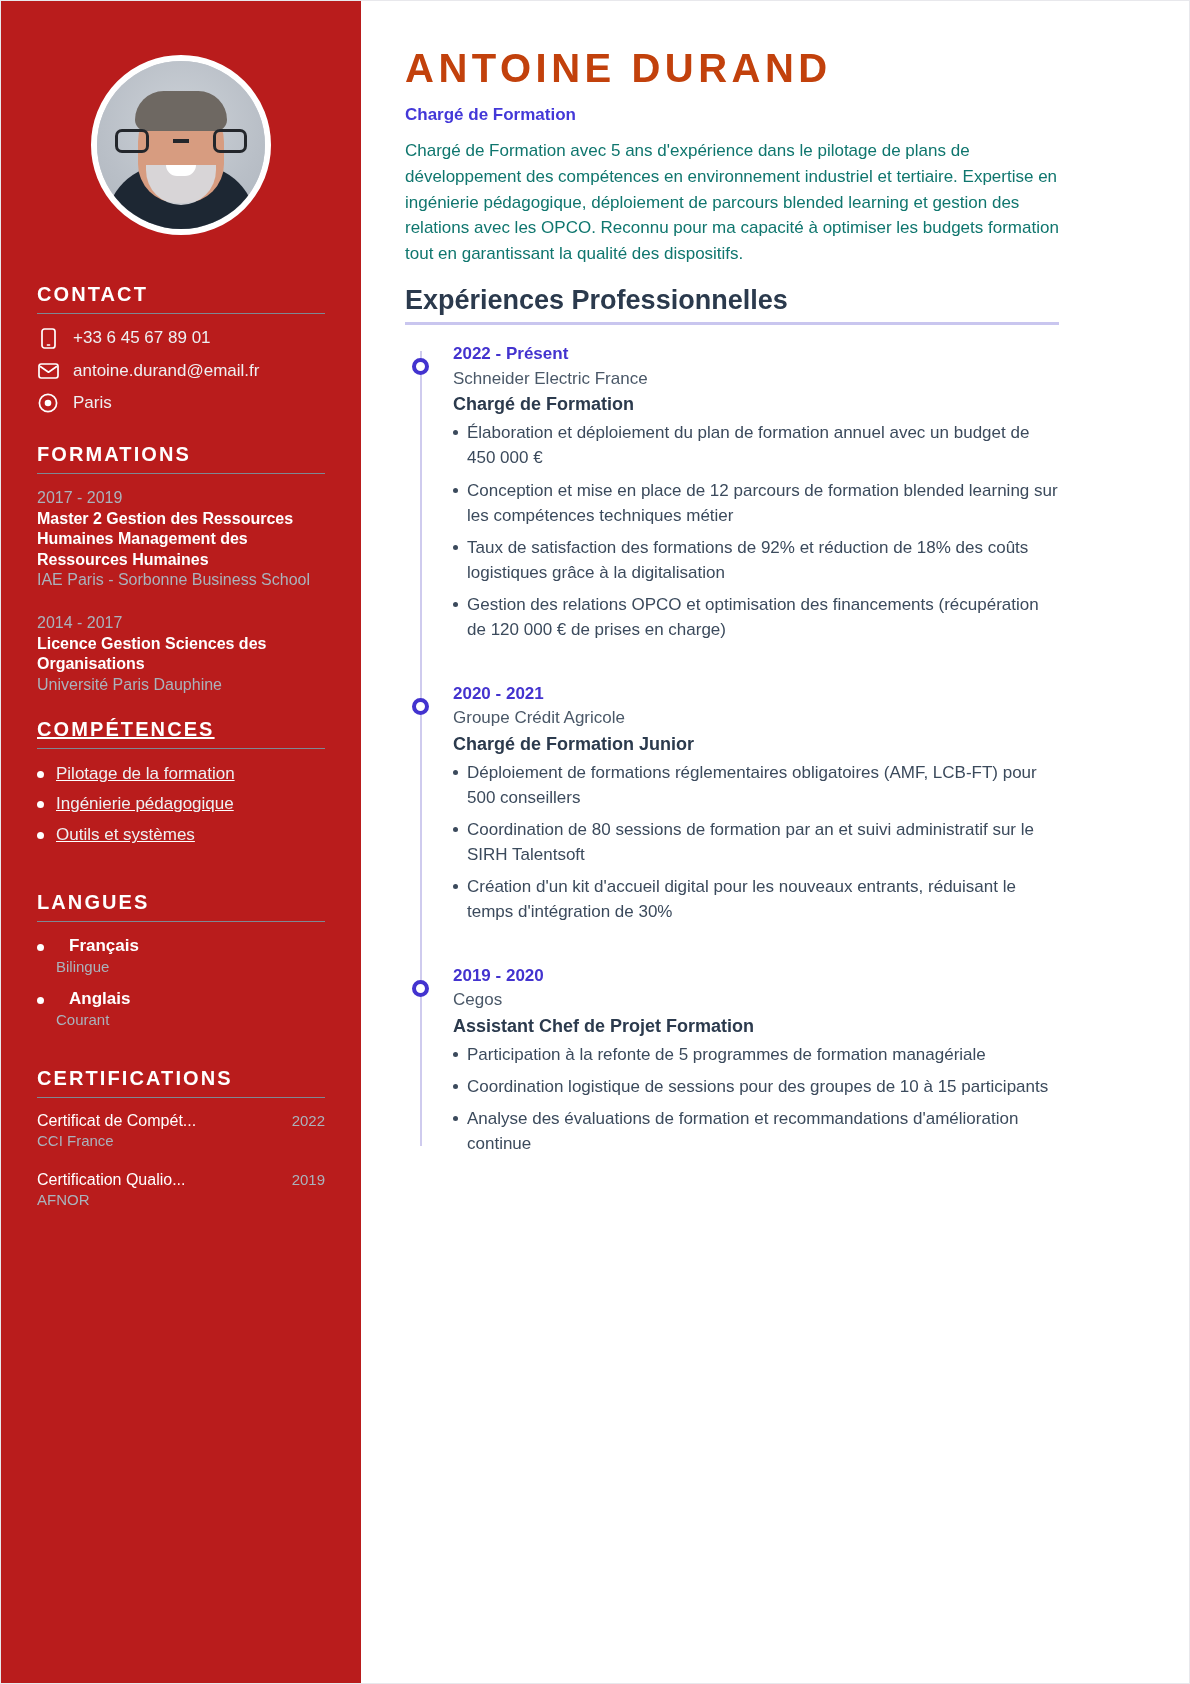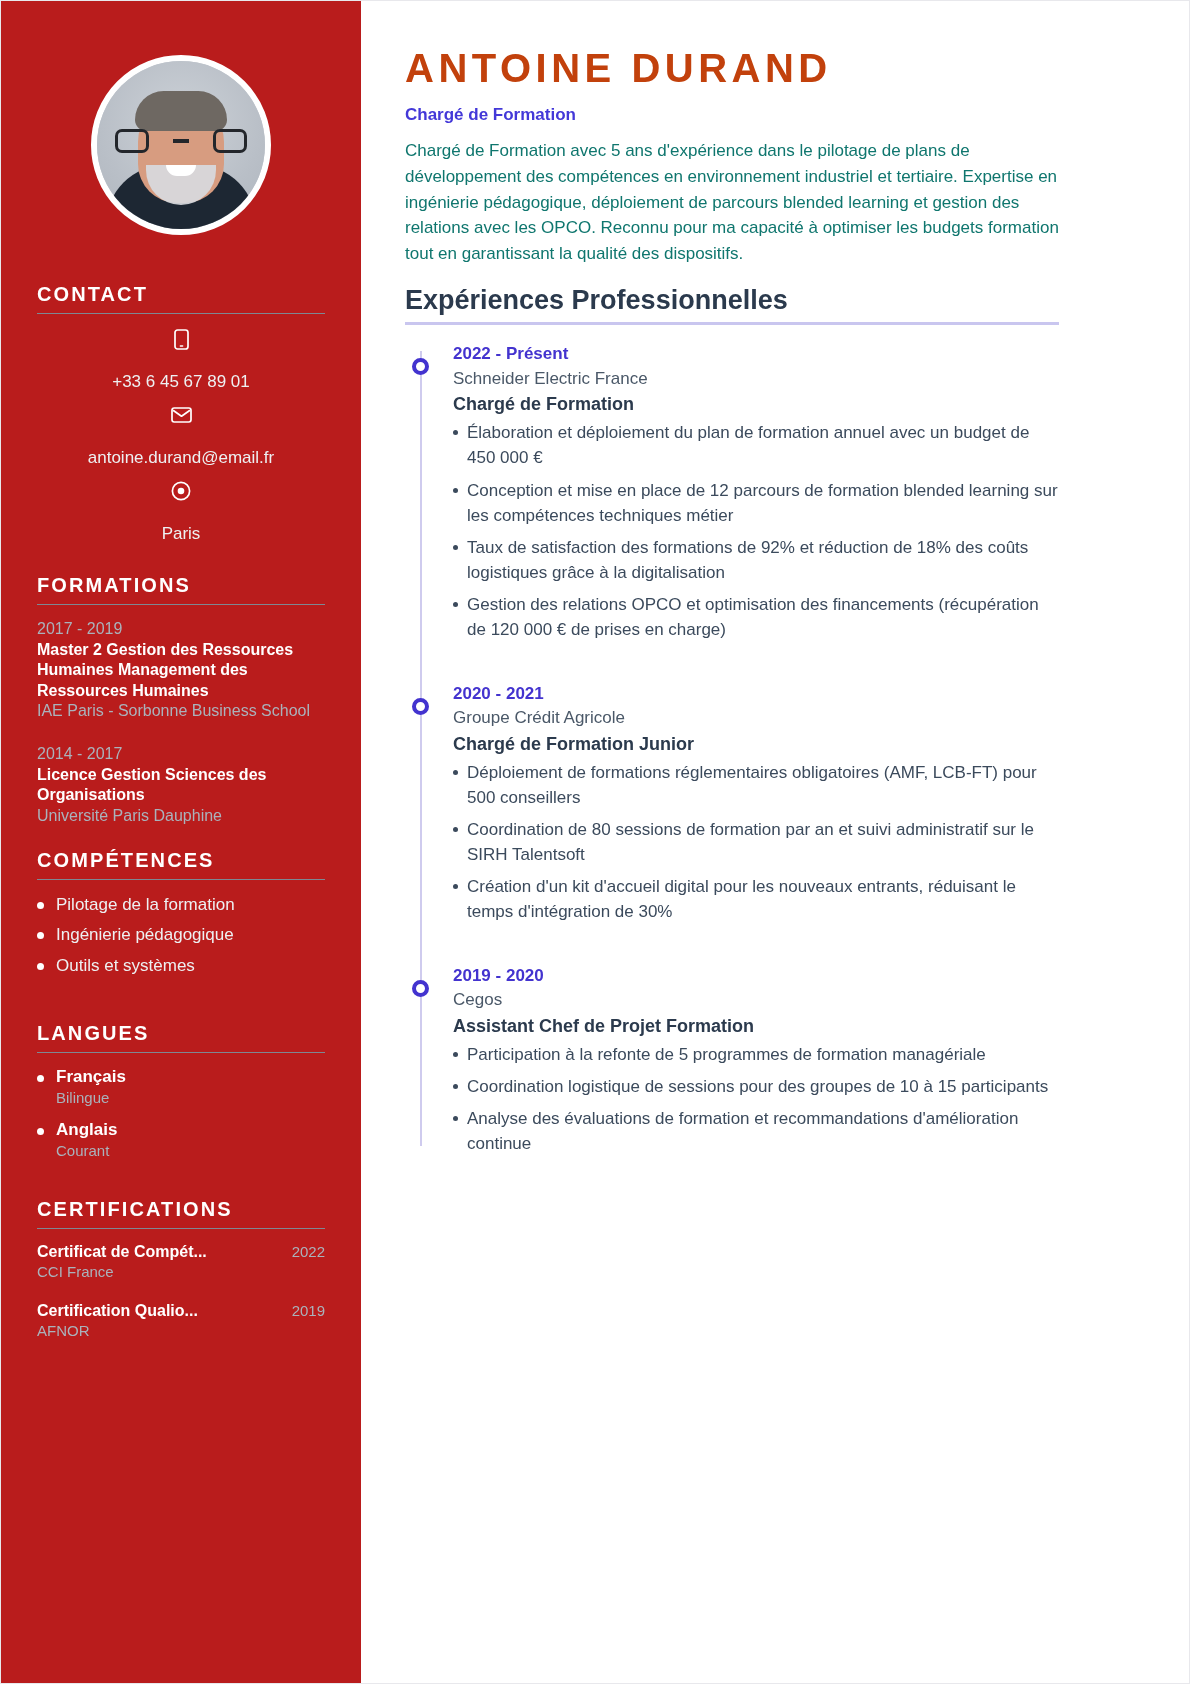--- a/index.html
+++ b/index.html
@@ -62,50 +62,50 @@
 
   .side-head {
     font-size: 20px; font-weight: 700; letter-spacing: 2.1px;
     color: #ffffff; margin-bottom: 7px;
   }
   .side-rule {
     height: 1px; background: #7e8893; margin-bottom: 14px;
   }
   .sec-contact { margin-top: 48px; }
   .contact-row {
-    display: flex; align-items: center; gap: 22px;
-    margin-bottom: 12px; font-size: 17px; color: #eef0f2; flex-direction: column;
+    display: flex; gap: 14px;
+    margin-bottom: 12px; font-size: 17px; color: #eef0f2;
   }
   .cicon { width: 22px; flex: 0 0 22px; display:flex; align-items:center; justify-content:center; }
   .cicon svg { display:block; }
 
   .sec-formations { margin-top: 30px; }
   .edu-item { margin-bottom: 22px; }
   .edu-date { font-size: 16px; color: #aab2bb; line-height: 1.3; }
   .edu-deg { font-size: 16px; font-weight: 700; color: #ffffff; line-height: 1.28; }
   .edu-school { font-size: 16px; color: #aab2bb; line-height: 1.3; }
 
-  .sec-comp { margin-top: 17px; }
+  .sec-comp { margin-top: 17px; text-decoration: underline; }
   .bullet-li {
     display: flex; align-items: flex-start; gap: 12px;
     font-size: 17px; color: #eef0f2; margin-bottom: 8px; line-height: 1.35;
   }
   .dot { width: 7px; height: 7px; border-radius: 50%; background: #ffffff;
          flex: 0 0 7px; margin-top: 8px; }
 
   .sec-lang { margin-top: 44px; }
   .lang-item { margin-bottom: 10px; }
-  .lang-name { display:flex; align-items:flex-start; gap:12px;
+  .lang-name { display:flex; align-items:flex-start; gap:25px;
     font-size: 17px; font-weight: 700; color: #ffffff; }
   .lang-level { font-size: 15px; color: #aab2bb; margin-left: 19px; line-height:1.5; }
 
   .sec-cert { margin-top: 36px; }
   .cert-item { margin-bottom: 18px; }
   .cert-top { display:flex; justify-content:space-between; align-items:baseline; gap:10px; }
-  .cert-name { font-size: 16px; font-weight: 700; color:#ffffff; white-space:nowrap;
+  .cert-name { font-size: 16px; font-weight: 400; color:#ffffff; white-space:nowrap;
     overflow:hidden; text-overflow:ellipsis; }
   .cert-year { font-size: 15px; color:#aab2bb; flex:0 0 auto; }
   .cert-org { font-size: 15px; color:#aab2bb; line-height:1.5; }
 
   
   .main {
     flex: 1 1 auto;
     padding: 44px 130px 40px 44px;
     color: #2f3d4f;
   }

